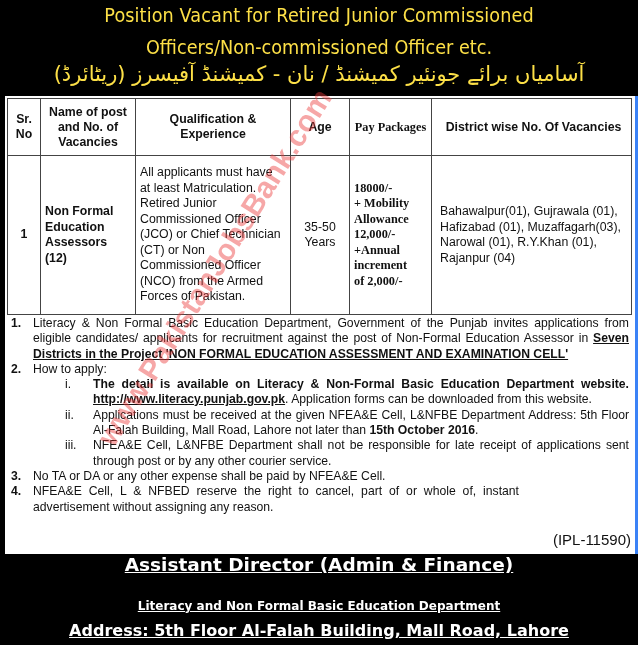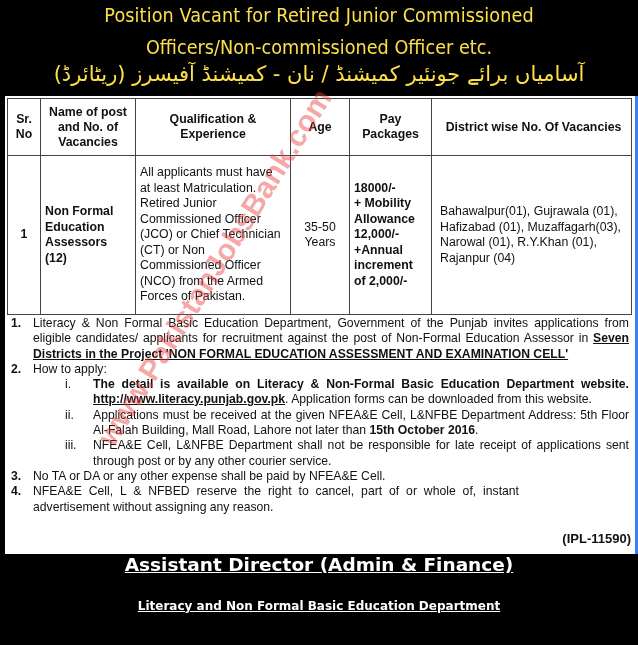--- a/index.html
+++ b/index.html
@@ -25,33 +25,33 @@
       position: absolute; left: 2px; top: 2px; width: 625px;
       border-collapse: collapse; font-size: 12.3px; font-family: "Liberation Sans", sans-serif;
     }
     table.vac th, table.vac td { border: 1px solid #444; vertical-align: middle; padding: 0 4px; }
     table.vac th { font-weight: bold; text-align: center; height: 56px; line-height: 15px; }
     table.vac td { height: 158px; line-height: 15.5px; }
     .c-sr { width: 24px; text-align: center; font-weight: bold; }
     .c-name { width: 86px; font-weight: bold; text-align: left; }
     .c-qual { width: 146px; text-align: justify; text-align-last: left; }
     .c-age { width: 50px; text-align: center; }
-    .c-pay { width: 73px; font-weight: bold; }
+    .c-pay { width: 73px; font-weight: bold; font-family: Liberation Serif, serif; }
     .c-dist { text-align: left; padding-left: 8px !important; }
     .qual-line { display: block; }
     .just { display: flex; justify-content: space-between; }
     .notes { position: absolute; left: 6px; top: 220px; width: 618px; font-size: 12.2px; line-height: 15.3px; }
     .note { position: relative; padding-left: 22px; }
     .note .num { position: absolute; left: 0; font-weight: bold; }
     .sub { position: relative; padding-left: 82px; }
     .sub .rn { position: absolute; left: 54px; }
     .b { font-weight: bold; }
     .u { text-decoration: underline; }
     .jl { text-align: justify; }
-    .ipl { position: absolute; right: 4px; top: 435px; font-size: 13px; font-weight: bold; }
+    .ipl { position: absolute; right: 4px; top: 435px; font-size: 15px; font-weight: normal; }
     .footer {
       position: absolute; left: 0; top: 554px; width: 638px; height: 91px;
       background: #000; color: #fff; text-align: center; font-weight: bold;
       font-family: "DejaVu Sans", sans-serif;
     }
     .footer div { text-decoration: underline; white-space: nowrap; }
     .f1 { position: absolute; left: 0; right: 0; top: 0px; font-size: 18.5px; }
     .f2 { position: absolute; left: 0; right: 0; top: 23px; font-size: 16px; }
     .f3 { position: absolute; left: 0; right: 0; top: 45px; font-size: 12px; }
     .f4 { position: absolute; left: 0; right: 0; top: 67px; font-size: 16px; }
@@ -146,13 +146,14 @@
   </div>
 
   <div class="ipl">(IPL-11590)</div>
 
   <div class="watermark">www.PakistanJobsBank.com</div>
 </div>
 
 <div class="footer">
   <div class="f1">Assistant Director (Admin &amp; Finance)</div>
   <div class="f3">Literacy and Non Formal Basic Education Department</div>
+  <div class="f4">Address: 5th Floor Al-Falah Building, Mall Road, Lahore</div>
 </div>
 
 </body></html>

